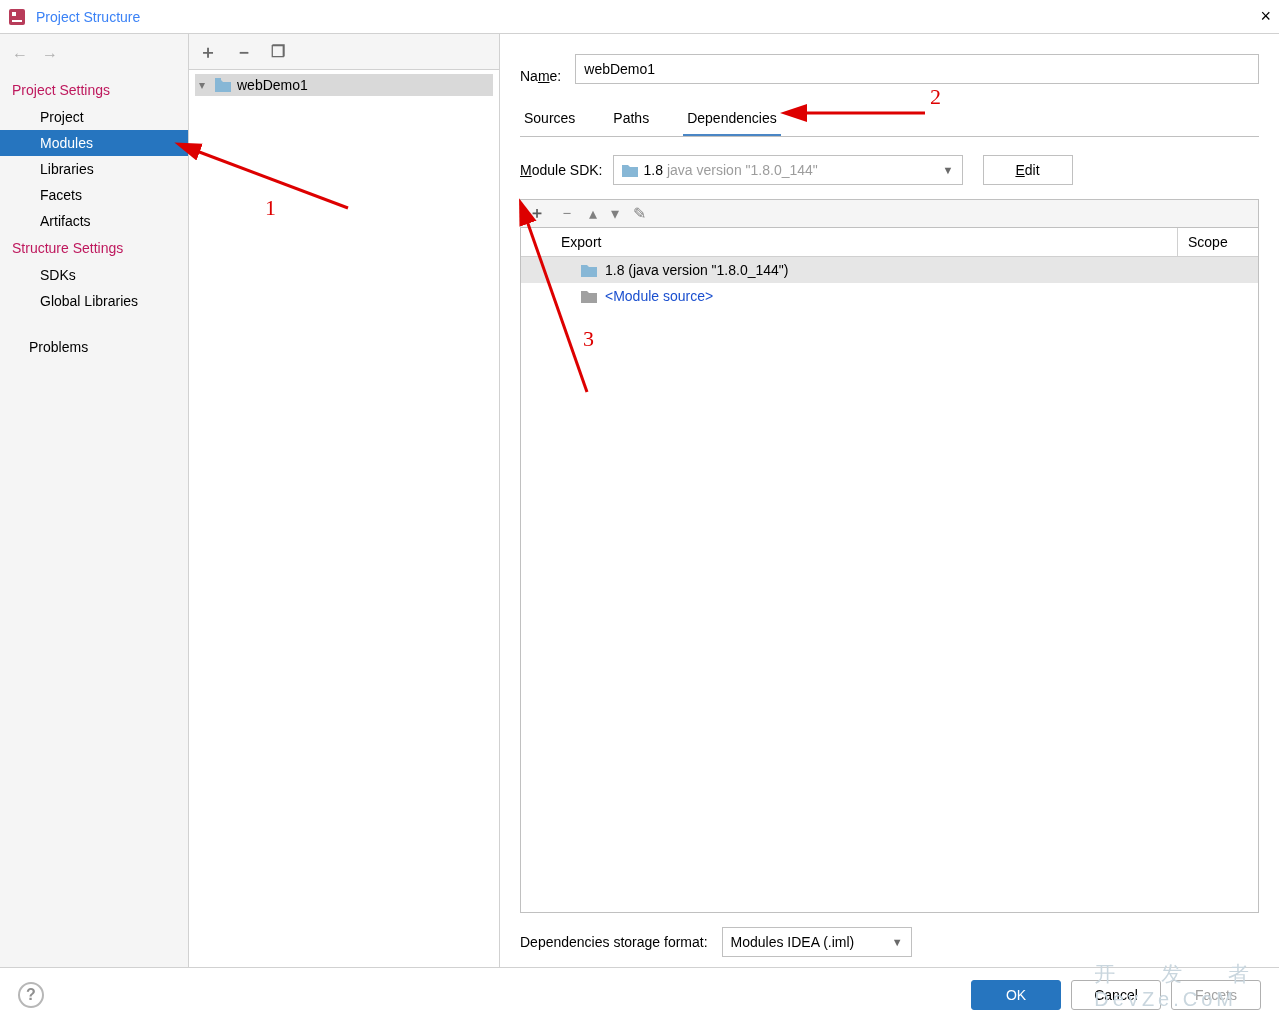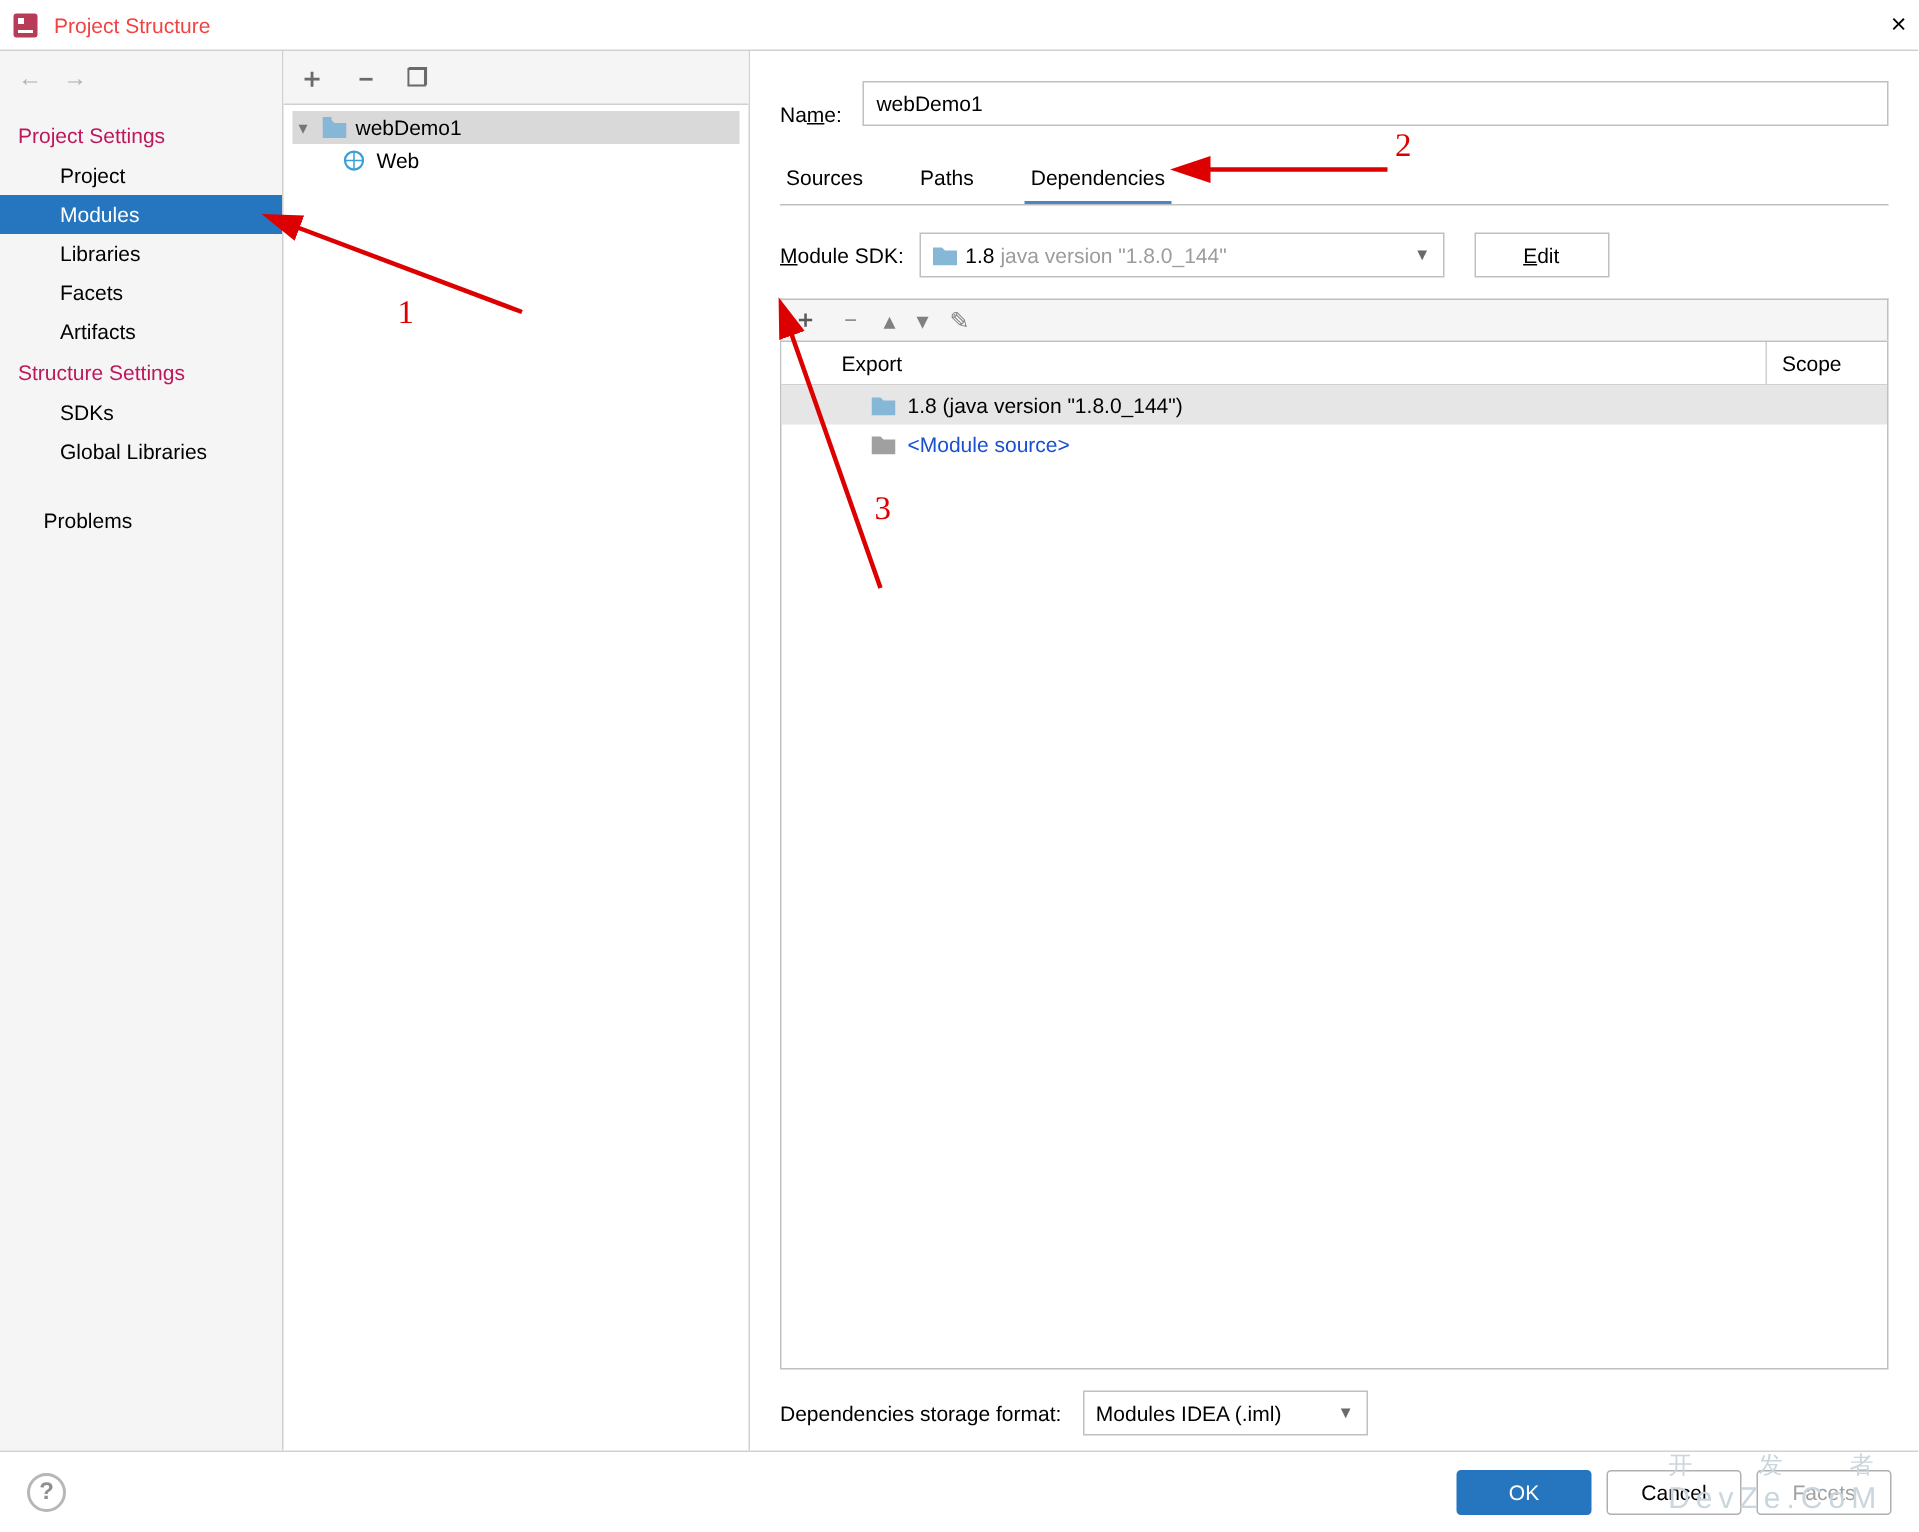--- a/index.html
+++ b/index.html
@@ -1,21 +1,21 @@
 <!DOCTYPE html>
 <html><head>
 <meta charset="utf-8">
 <style>
   * { box-sizing: border-box; margin: 0; padding: 0; font-family: "Segoe UI", Arial, sans-serif; }
   body { width: 1279px; height: 1021px; background: #ffffff; position: relative; overflow: hidden; }
 
   
   .titlebar { height: 34px; display: flex; align-items: center; padding: 0 8px; border-bottom: 1px solid #d1d1d1; }
   .titlebar .app-icon { width: 18px; height: 18px; margin-right: 10px; }
-  .titlebar .title { font-size: 14px; color: #ef4444; flex: 1; }
+  .titlebar .title { font-size: 14px; color: #3b82f6; flex: 1; }
   .titlebar .close { font-size: 18px; color: #000; width: 30px; text-align: right; cursor: default; }
 
   
   .main { display: flex; height: calc(100% - 34px - 54px); }
 
   
   .leftnav { width: 189px; background: #f5f5f5; border-right: 1px solid #d1d1d1; padding-top: 10px; }
   .nav-arrows { display: flex; gap: 14px; padding: 0 12px 14px 12px; }
   .nav-arrows span { color: #b0b0b0; font-size: 16px; font-weight: bold; }
   .nav-heading { font-size: 14px; color: #be185d; padding: 6px 12px; }
@@ -75,21 +75,21 @@
   .help-icon { width:26px; height:26px; border:2px solid #b7b7b7; border-radius:50%; color:#8f8f8f; text-align:center; line-height:22px; font-size:16px; font-weight:bold; }
   .footer .spacer { flex:1; }
   .btn { height:30px; min-width:90px; border:1px solid #b0b0b0; background:#fff; font-size:14px; padding:0 18px; margin-left:10px; border-radius:3px; }
   .btn.primary { background:#2675bf; color:#fff; border-color:#2675bf; }
 
   
   .anno { position:absolute; pointer-events:none; z-index:50; }
   .anno svg { overflow:visible; }
   .anno-num { position:absolute; color:#d00; font-size:22px; font-family: Georgia, serif; }
   .watermark { position:absolute; right:10px; bottom:10px; color:#c9d6de; font-size:20px; letter-spacing:4px; font-weight:300; }
-  .watermark .top { display:block; font-size:16px; letter-spacing:20px; }
+  .watermark .top { display:block; font-size:21px; letter-spacing:20px; }
 
   u.mn { text-decoration: underline; }
 </style>
 </head>
 <body>
 
 <div class="titlebar">
   <span class="app-icon">
     <svg viewBox="0 0 18 18">
         <rect x="1" y="1" width="16" height="16" rx="2" fill="#b83c5a"></rect>
@@ -130,30 +130,20 @@
     <div class="tree">
       <div class="tree-row selected">
         <span class="chev">▾</span>
         <span class="folder-icon">
           <svg viewBox="0 0 16 14">
               <path d="M0 2h6l2 2h8v10H0z" fill="#87b7d6"></path>
               <rect x="0" y="0" width="6" height="3" fill="#87b7d6"></rect>
             </svg>
         </span>
         <span>webDemo1</span>
-      </div>
-      <div class="tree-row">
-        <span class="tree-indent"></span>
-        <span class="folder-icon">
-          <svg viewBox="0 0 16 14">
-              <circle cx="7" cy="7" r="6" fill="none" stroke="#3a9fd6" stroke-width="1.5"></circle>
-              <path d="M1 7h12M7 1v12" stroke="#3a9fd6" stroke-width="1"></path>
-            </svg>
-        </span>
-        <span>Web</span>
       </div>
     </div>
   </div>
 
   <div class="detail">
     <div class="name-row">
       <label>Na<u class="mn">m</u>e:</label>
       <input type="text" value="webDemo1" style="">
     </div>
 

